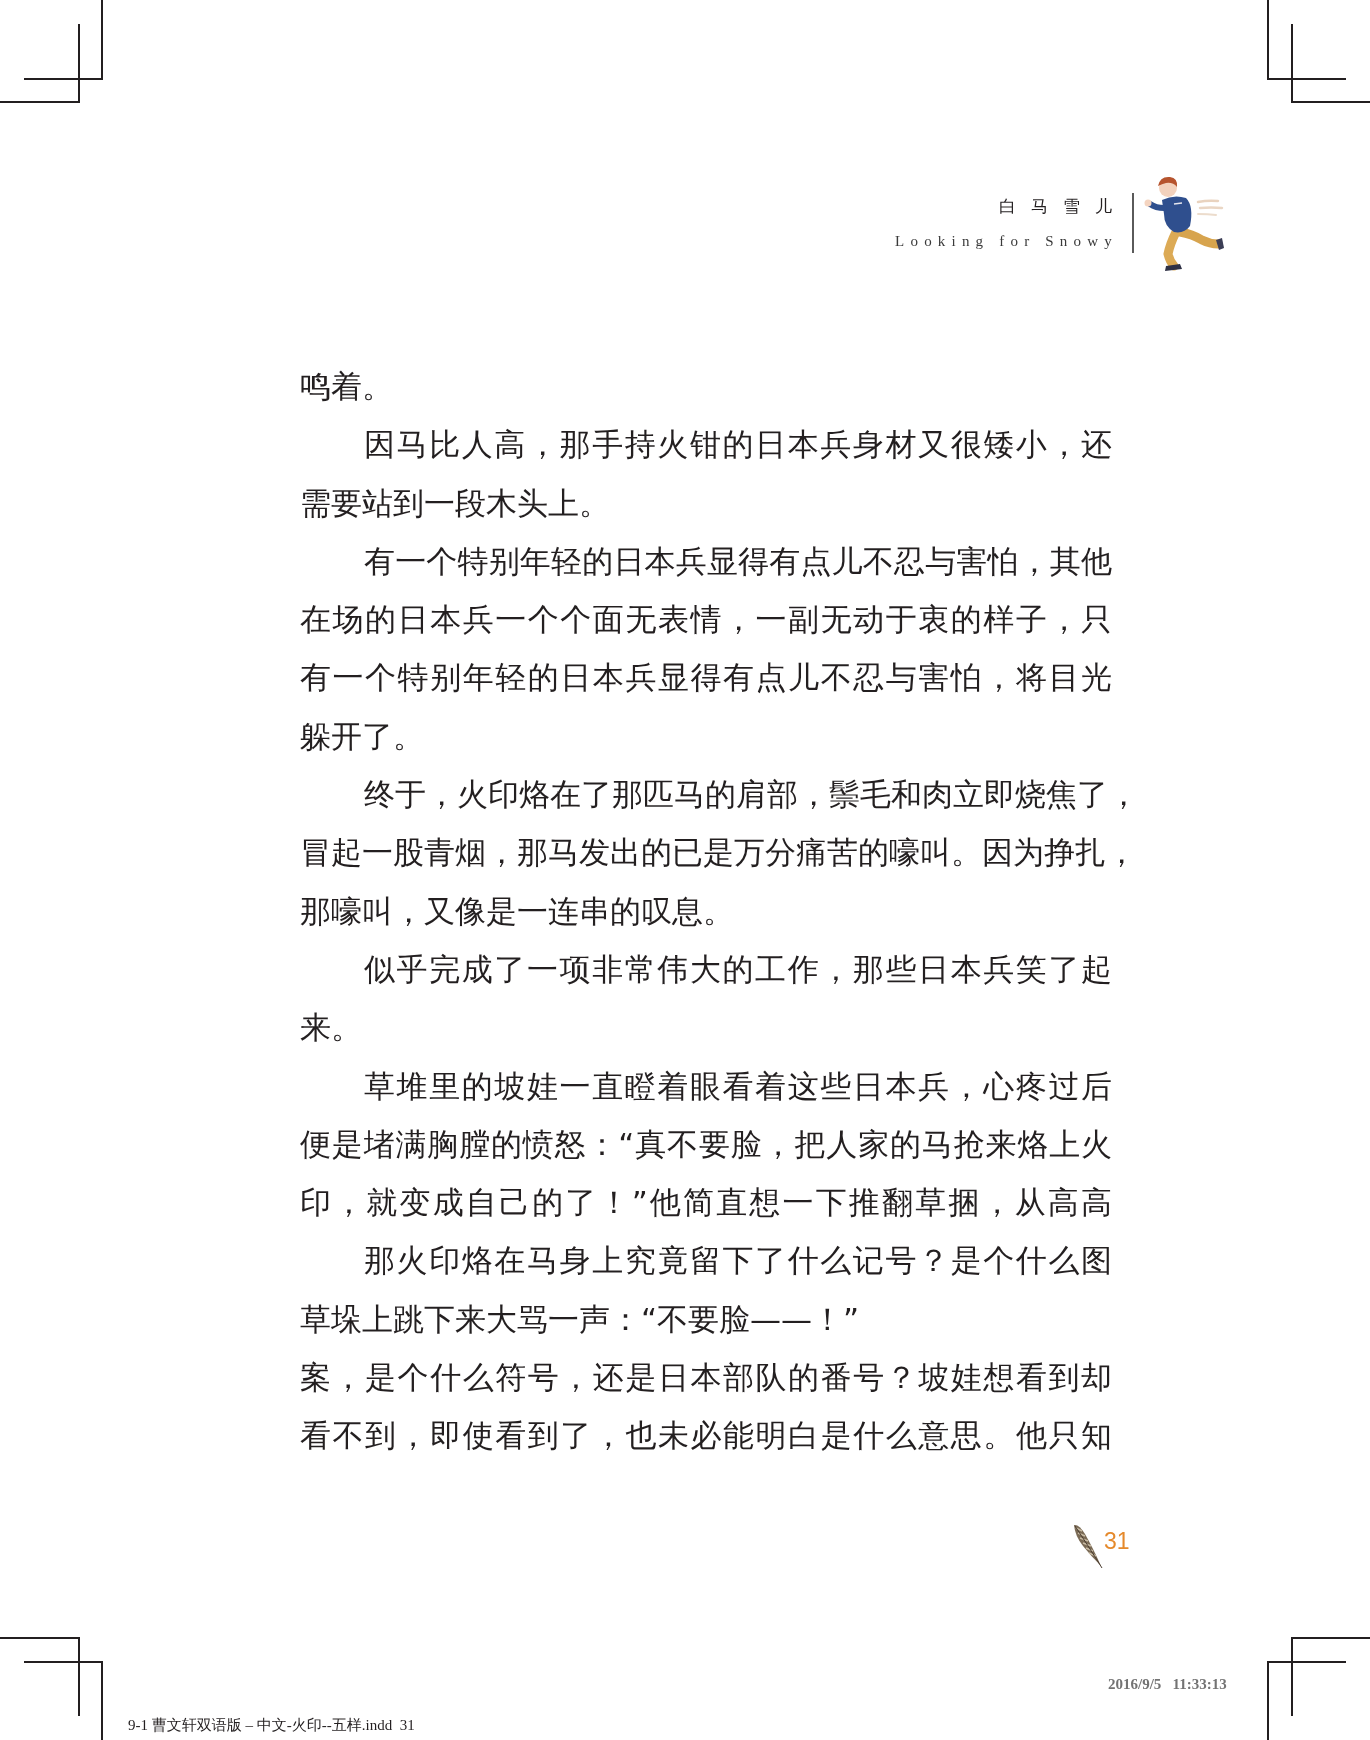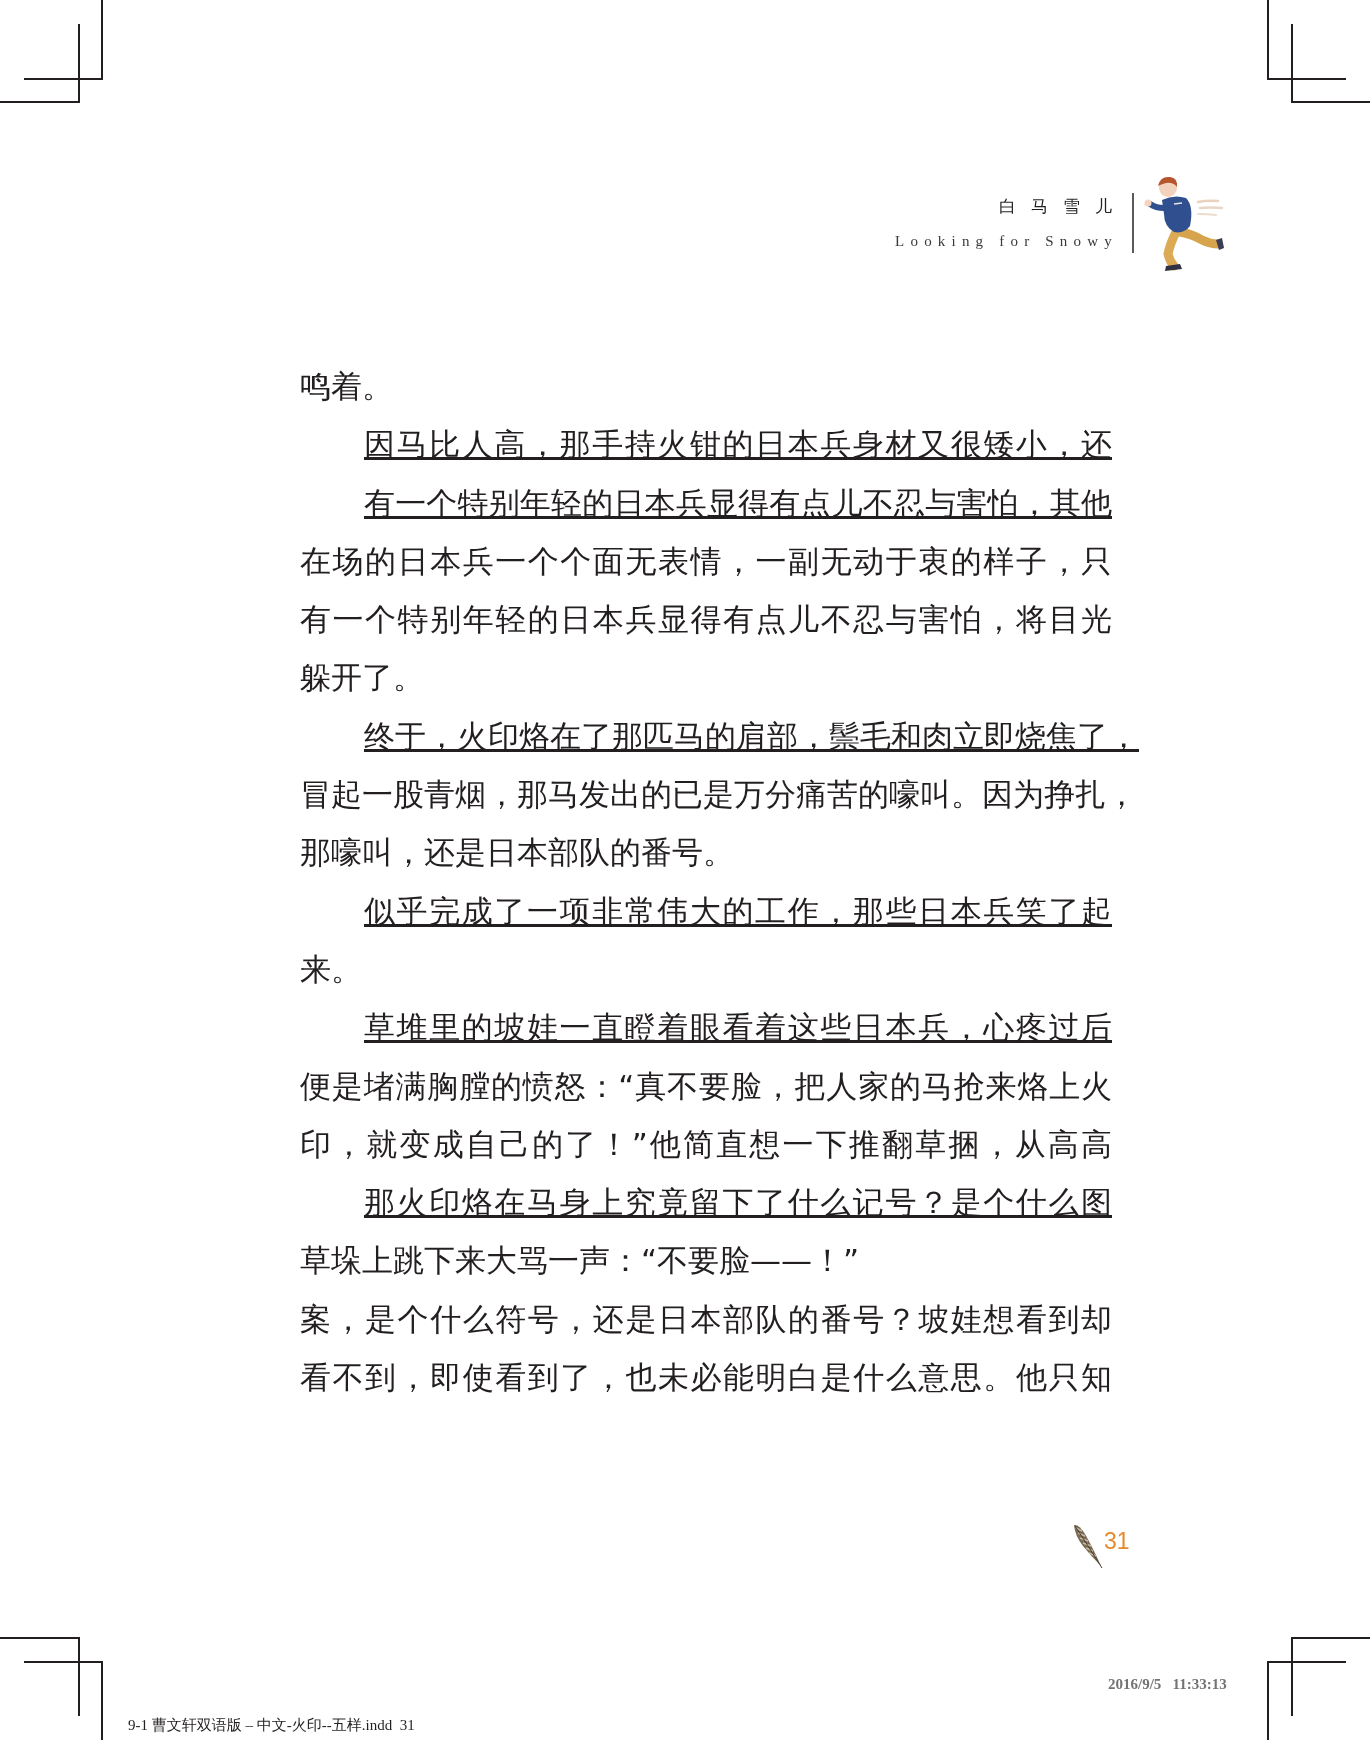--- a/index.html
+++ b/index.html
@@ -79,21 +79,20 @@
       white-space: nowrap;
       height: 58.3px;
       text-align: justify;
       text-align-last: justify;
     }
     .line.last {
       text-align-last: left;
     }
     .line.indent {
       padding-left: 64px;
-      text-decoration: underline;
     }
     .folio {
       position: absolute;
       left: 1071px;
       top: 1522px;
       height: 50px;
       width: 80px;
     }
     .feather {
       position: absolute;
@@ -181,27 +180,28 @@
   <path d="M24 34 Q16 34 10 30" stroke="#2f4f8e" stroke-width="6" fill="none" stroke-linecap="round"></path>
   <circle cx="8" cy="29" r="3.5" fill="#f4d4c0"></circle>
 
   <circle cx="28" cy="14" r="9" fill="#f3d2bd"></circle>
   <path d="M18 12 Q20 2 30 3 Q38 4 37 13 Q33 8 26 9 Q22 10 18 12 Z" fill="#b6542e"></path>
 </svg>
 
 <div class="body-text">
   <span class="line last">鸣着。</span>
   <span class="line indent">因马比人高，那手持火钳的日本兵身材又很矮小，还</span>
+  <span class="line last">需要站到一段木头上。</span>
   <span class="line indent">有一个特别年轻的日本兵显得有点儿不忍与害怕，其他</span>
   <span class="line">在场的日本兵一个个面无表情，一副无动于衷的样子，只</span>
   <span class="line">有一个特别年轻的日本兵显得有点儿不忍与害怕，将目光</span>
   <span class="line last">躲开了。</span>
   <span class="line indent">终于，火印烙在了那匹马的肩部，鬃毛和肉立即烧焦了，</span>
   <span class="line">冒起一股青烟，那马发出的已是万分痛苦的嚎叫。因为挣扎，</span>
-  <span class="line last">那嚎叫，还是日本部队的番号。</span>
+  <span class="line last">那嚎叫，又像是一连串的叹息。</span>
   <span class="line indent">似乎完成了一项非常伟大的工作，那些日本兵笑了起</span>
   <span class="line last">来。</span>
   <span class="line indent">草堆里的坡娃一直瞪着眼看着这些日本兵，心疼过后</span>
   <span class="line">便是堵满胸膛的愤怒：“真不要脸，把人家的马抢来烙上火</span>
   <span class="line">印，就变成自己的了！”他简直想一下推翻草捆，从高高</span>
   <span class="line indent">那火印烙在马身上究竟留下了什么记号？是个什么图</span>
   <span class="line last">草垛上跳下来大骂一声：“不要脸——！”</span>
   <span class="line">案，是个什么符号，还是日本部队的番号？坡娃想看到却</span>
   <span class="line">看不到，即使看到了，也未必能明白是什么意思。他只知</span>
 </div>

